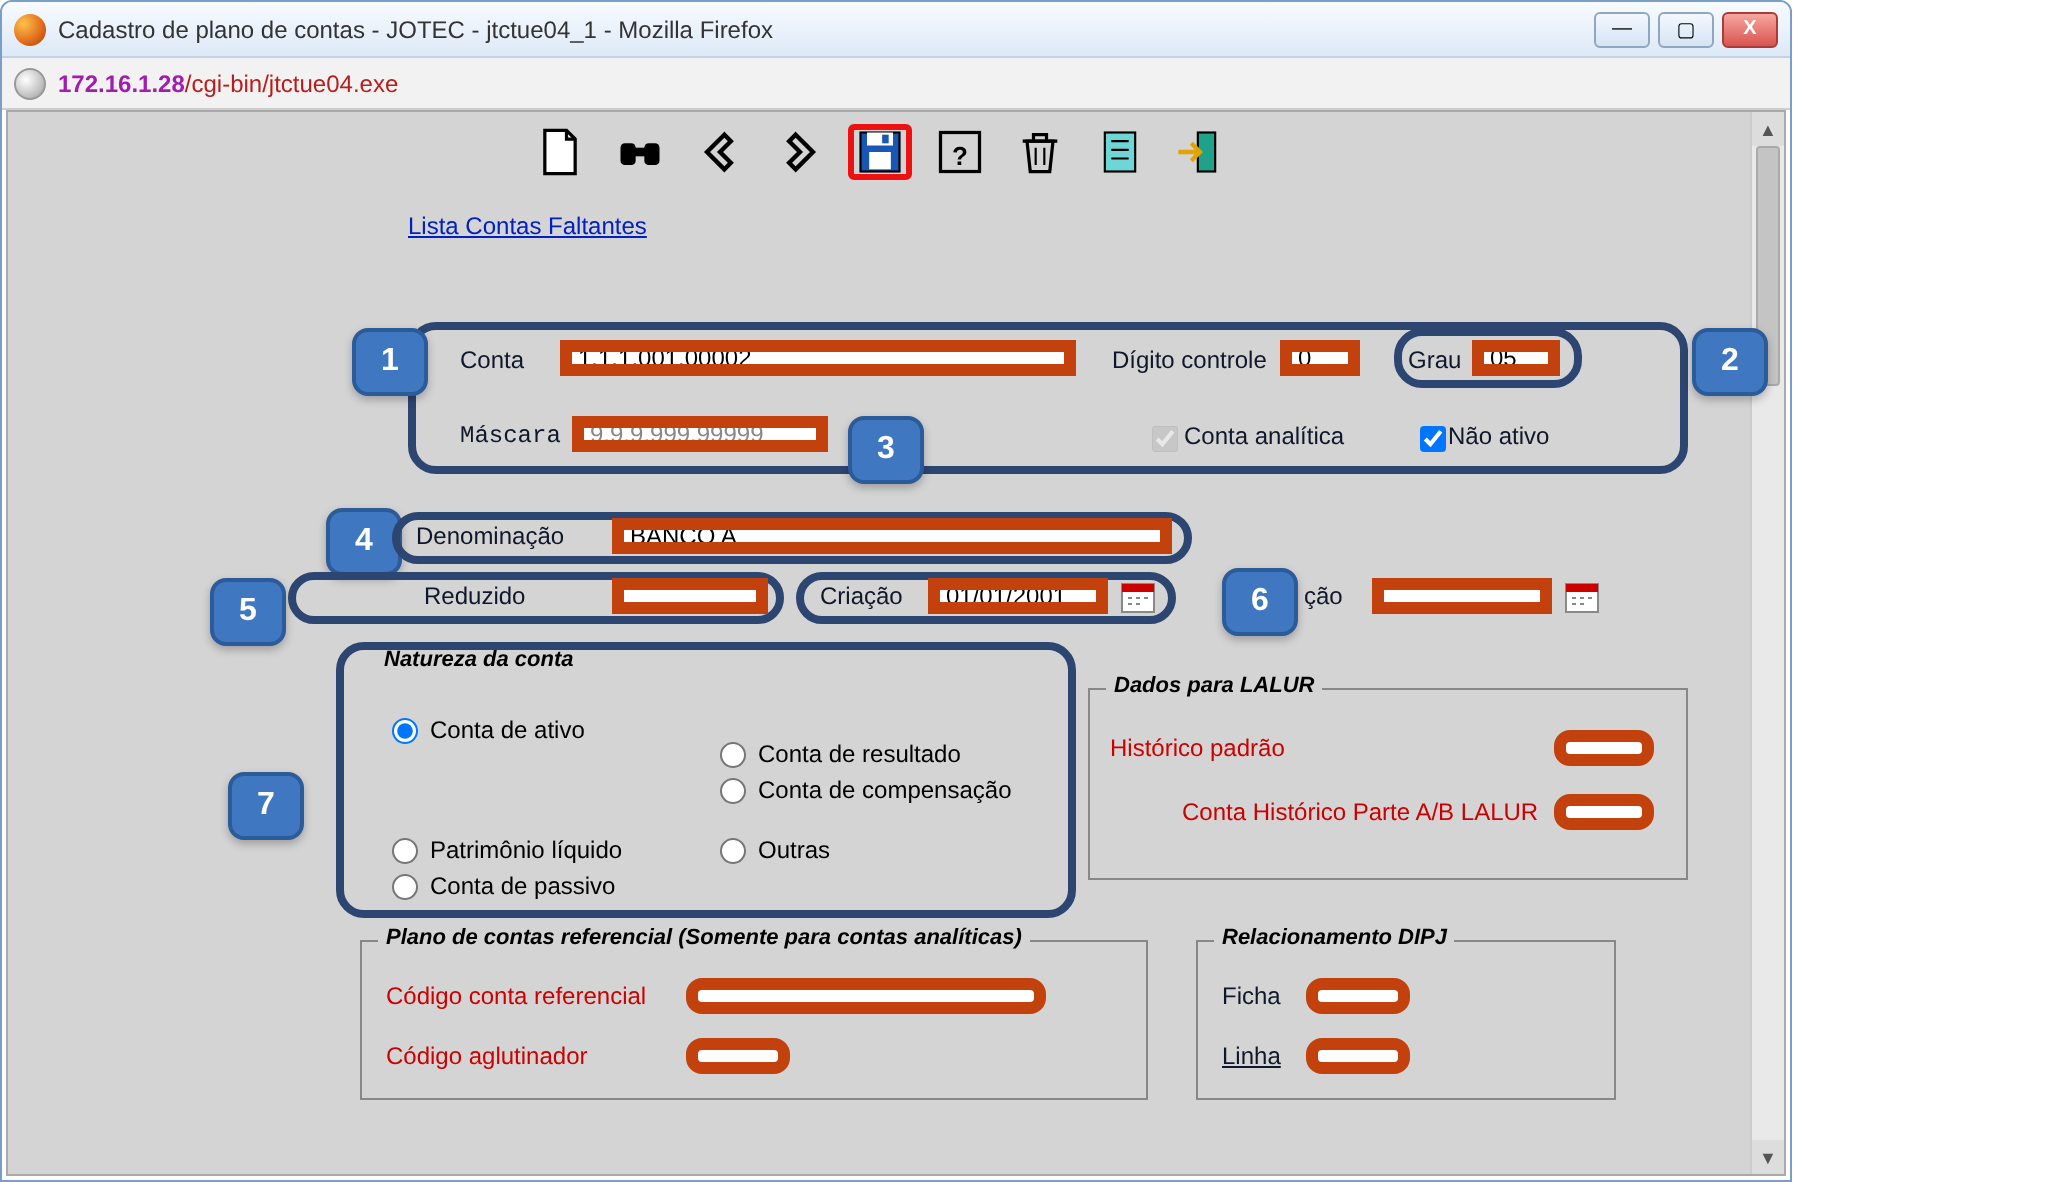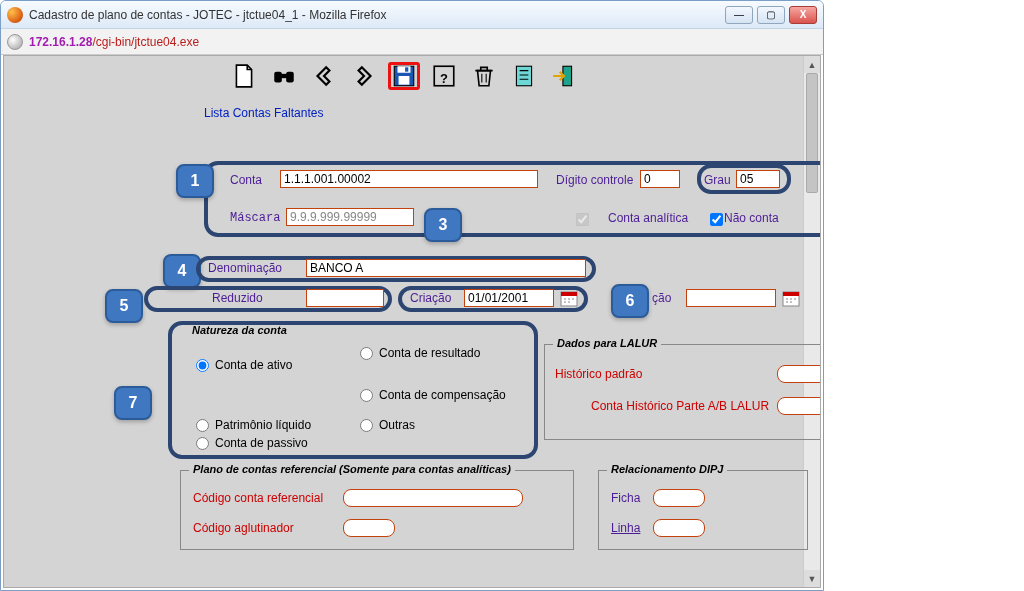--- a/index.html
+++ b/index.html
@@ -1,17 +1,17 @@
 <!DOCTYPE html>
 <html><head>
 <meta charset="utf-8">
 <style>
   * { box-sizing: border-box; font-family: Tahoma, Arial, sans-serif; font-size: 12px; }
   body { margin: 0; background: #fff; }
-  .window { width: 824px; height: 591px; border: 1px solid #7a9ec6; border-radius: 6px 6px 0 0; overflow: hidden; background: #fff; position: relative; }
+  .window { width: 896px; height: 591px; border: 1px solid #7a9ec6; border-radius: 6px 6px 0 0; overflow: hidden; background: #fff; position: relative; }
   .titlebar { height: 28px; background: linear-gradient(#f7fbff, #dde9f7); border-bottom: 1px solid #c3d4e6; display: flex; align-items: center; padding: 0 6px; }
   .titlebar .ff-icon { width: 16px; height: 16px; border-radius: 50%; background: radial-gradient(circle at 30% 30%, #ffc14a, #e06a1b 60%, #a63b00); margin-right: 6px; }
   .titlebar .title-text { flex: 1; color: #333; }
   .winbtns { display: flex; gap: 4px; margin-left: 8px; }
   .winbtn { width: 28px; height: 18px; border: 1px solid #8fa6bc; border-radius: 3px; display:flex; align-items:center; justify-content:center; font-size:10px; }
   .winbtn.min { background: linear-gradient(#f3f8fe,#d5e4f3); }
   .winbtn.max { background: linear-gradient(#f3f8fe,#d5e4f3); }
   .winbtn.close { background: linear-gradient(#f6a7a0,#d9534f); color:#fff; border-color:#a83c36; font-weight:bold; }
   .addrbar { height: 26px; background: #f2f2f2; border-bottom: 1px solid #ccc; display: flex; align-items: center; padding: 0 6px; }
   .addrbar .globe { width:16px; height:16px; border-radius:50%; background: radial-gradient(circle at 35% 35%, #fff, #bbb 70%, #888); margin-right:6px; border:1px solid #999; }
@@ -22,33 +22,33 @@
   .scrollbar .arrow { height:17px; background:#ddd; display:flex; align-items:center; justify-content:center; font-size:9px; color:#555; }
   .scrollbar .thumb { position:absolute; top:17px; left:2px; right:2px; height:120px; background:#c4c4c4; border:1px solid #aaa; border-radius:2px; }
   .content { position:absolute; left:0; right:17px; top:0; bottom:0; }
 
   .toolbar { display:flex; justify-content:center; gap:8px; padding:6px 0; }
   .tbtn { width:32px; height:28px; display:flex; align-items:center; justify-content:center; }
   .tbtn svg { width:28px; height:26px; }
   .tbtn.highlight { border:3px solid #e11; border-radius:3px; }
 
   .link-row { margin: 10px 0 10px 200px; }
-  .link-row a { color: #0020c2; cursor:pointer; }
+  .link-row a { color: #0020c2; text-decoration: underline; cursor:pointer; }
 
   .callout { position:absolute; width:38px; height:34px; background:#3f77c1; border:2px solid #2c5b9a; border-radius:8px; color:#fff; display:flex; align-items:center; justify-content:center; font-size:16px; font-weight:bold; box-shadow: 0 2px 4px rgba(0,0,0,0.25); }
 
   .pill { position:absolute; border:4px solid #2c4571; border-radius:14px; }
 
   
   .fieldgroup { position:absolute; border:1px solid #888; }
   .fieldgroup .legend { position:absolute; top:-8px; left:8px; background:#d4d4d4; padding:0 4px; color:#000; font-size:11px; font-weight:bold;font-style:italic; }
 
-  .lbl { position:absolute; color:#4c1d95; }
+  .lbl { position:absolute; color:#0f172a; }
   .lbl.red { color:#c00; }
-  input.txt { position:absolute; border:1px solid #c2410c; background:#fff; padding:1px 3px; height:18px; }
+  input.txt { position:absolute; border:6px solid #c2410c; background:#fff; padding:1px 3px; height:18px; }
   input.txt.ro { color:#888; }
   input.cb { position:absolute; }
 
   .cal { position:absolute; width:18px; height:18px; }
   .cal svg { width:18px; height:18px; }
 
   .radio { position:absolute; display:flex; align-items:center; gap:6px; }
   .radio input { margin:0; }
 
 </style>
@@ -157,23 +157,23 @@
       <span class="lbl" style="left:226px; top:117px;">Conta</span>
       <input class="txt" style="left: 276px; top: 114px; width: 258px;" value="1.1.1.001.00002">
       <span class="lbl" style="left:552px; top:117px;">Dígito controle</span>
       <input class="txt" style="left: 636px; top: 114px; width: 40px;" value="0">
       <span class="lbl" style="left:700px; top:117px;">Grau</span>
       <input class="txt" style="left: 732px; top: 114px; width: 44px;" value="05">
 
       <span class="lbl" style="left:226px; top:155px;font-family:Liberation Mono, monospace;">Máscara</span>
       <input class="txt ro" style="left: 282px; top: 152px; width: 128px;" readonly="" value="9.9.9.999.99999">
       <input type="checkbox" class="cb" style="left: 568px; top: 154px;" checked="" disabled="">
-      <span class="lbl" style="left:604px; top:155px;">Conta analítica</span>
+      <span class="lbl" style="left:588px; top:155px;">Conta analítica</span>
       <input type="checkbox" class="cb" style="left: 702px; top: 154px;" checked="">
-      <span class="lbl" style="left:720px; top:155px;">Não conta</span>
+      <span class="lbl" style="left:720px; top:155px;">Não ativo</span>
 
       <div class="pill" style="left:192px; top:200px; width:400px; height:26px;"></div>
       <span class="lbl" style="left:204px; top:205px;text-align:right;">Denominação</span>
       <input class="txt" style="left: 302px; top: 203px; width: 280px;" value="BANCO A">
 
       <div class="pill" style="left:140px; top:230px; width:248px; height:26px;"></div>
       <span class="lbl" style="left:208px; top:235px;">Reduzido</span>
       <input class="txt" style="left: 302px; top: 233px; width: 78px;" value="">
 
       <div class="pill" style="left:394px; top:230px; width:190px; height:26px;"></div>
@@ -205,21 +205,21 @@
             <span>Conta de ativo</span>
           </div>
         <div class="radio" style="left:16px; top:56px;margin-top:48px;">
             <input type="radio" name="nat" style="">
             <span>Conta de passivo</span>
           </div>
         <div class="radio" style="left:16px; top:86px;">
             <input type="radio" name="nat" style="">
             <span>Patrimônio líquido</span>
           </div>
-        <div class="radio" style="left:180px; top:14px;">
+        <div class="radio" style="left:180px; top:38px;">
             <input type="radio" name="nat" style="">
             <span>Conta de resultado</span>
           </div>
         <div class="radio" style="left:180px; top:56px;">
             <input type="radio" name="nat" style="">
             <span>Conta de compensação</span>
           </div>
         <div class="radio" style="left:180px; top:86px;">
             <input type="radio" name="nat" style="">
             <span>Outras</span>

